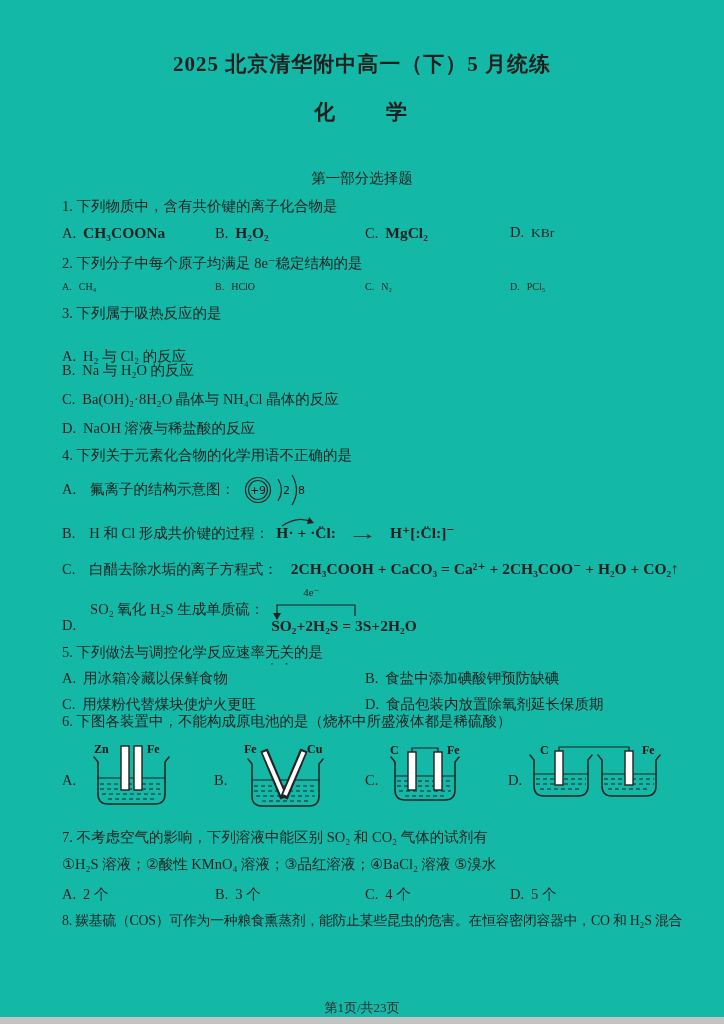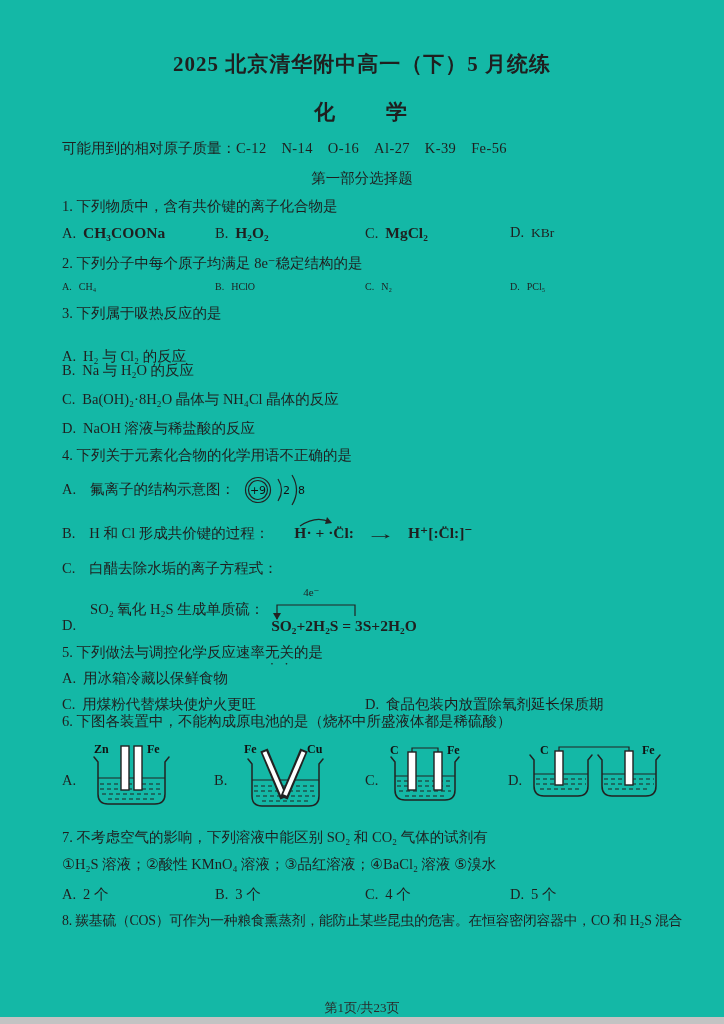--- a/index.html
+++ b/index.html
@@ -41,23 +41,20 @@
   svg{display:block;overflow:visible;}
 </style>
 </head>
 <body>
 
 <div class="page">
 
   <div class="abs center title" style="top:52px">2025 北京清华附中高一（下）5 月统练</div>
   <div class="abs center subject" style="top:100px">化　　学</div>
 
-  <div class="abs" style="top:140px;left:62px">
-    <span>可能用到的相对原子质量：</span><span class="masses">C-12　N-14　O-16　Al-27　K-39　Fe-56</span>
-  </div>
 
   <div class="abs center" style="top:170px">第一部分选择题</div>
 
   <div class="abs" style="top:198px;left:62px">1. 下列物质中，含有共价键的离子化合物是</div>
   <div class="abs row4" style="top:224px">
     <span><span class="olabel">A.</span><span class="fml">CH₃COONa</span></span>
     <span><span class="olabel">B.</span><span class="fml">H₂O₂</span></span>
     <span><span class="olabel">C.</span><span class="fml">MgCl₂</span></span>
     <span><span class="olabel">D.</span><span class="plain">KBr</span></span>
   </div>
@@ -88,54 +85,56 @@
       <path d="M36,13 q7,11 0,22" class="thin"></path>
       <text x="41" y="28" class="an">2</text>
       <path d="M50,9 q9,15 0,30" class="thin"></path>
       <text x="56" y="28" class="an">8</text>
     </svg>
   </div>
 
   <div class="abs frow" style="top:524px;left:62px">
     <span class="olabel">B.</span>
     <span>H 和 Cl 形成共价键的过程：</span>
-    <span class="fml lhswrap" style="margin-left:18px">
+    <span class="fml lhswrap" style="margin-left:0">
       <svg class="curve" width="36" height="13" viewBox="0 0 36 13">
         <path d="M2,12 Q18,1 32,8" class="thin"></path>
         <polygon points="29,3 34,9 27,10" fill="#222"></polygon>
       </svg>
       <span>H· + ·C̈l:</span>
     </span>
     <span class="arrow">→</span>
     <span class="fml">H⁺[:C̈l:]⁻</span>
   </div>
 
   <div class="abs frow" style="top:560px;left:62px">
     <span class="olabel">C.</span>
     <span>白醋去除水垢的离子方程式：</span>
+    <span class="fml" style="margin-left:6px">2CH₃COOH + CaCO₃ = Ca²⁺ + 2CH₃COO⁻ + H₂O + CO₂↑</span>
   </div>
 
   <div class="abs fend" style="top:588px;left:62px;height:48px">
     <span class="olabel" style="margin-bottom:2px">D.</span>
     <span style="margin-bottom:18px">SO₂ 氧化 H₂S 生成单质硫：</span>
     <span class="construct">
       <span class="electrons">4e⁻</span>
       <svg class="bracket" width="92" height="20" viewBox="0 0 92 20">
         <path d="M6,18 V4 H84 V15" class="thin"></path>
         <polygon points="2,12 10,12 6,19" fill="#222"></polygon>
       </svg>
       <span class="ceq fml">SO₂+2H₂S = 3S+2H₂O</span>
     </span>
   </div>
 
   <div class="abs" style="top:644px;left:62px">
     <span>5. 下列做法与调控化学反应速率</span><span class="emph">无关</span><span>的是</span>
   </div>
   <div class="abs row2" style="top:670px">
     <span><span class="olabel">A.</span><span>用冰箱冷藏以保鲜食物</span></span>
+    <span><span class="olabel">B.</span><span>食盐中添加碘酸钾预防缺碘</span></span>
   </div>
   <div class="abs row2" style="top:696px">
     <span><span class="olabel">C.</span><span>用煤粉代替煤块使炉火更旺</span></span>
     <span><span class="olabel">D.</span><span>食品包装内放置除氧剂延长保质期</span></span>
   </div>
 
   <div class="abs" style="top:713px;left:62px">6. 下图各装置中，不能构成原电池的是（烧杯中所盛液体都是稀硫酸）</div>
 
   <div class="abs" style="top:740px;left:62px;width:606px;height:72px">
 

